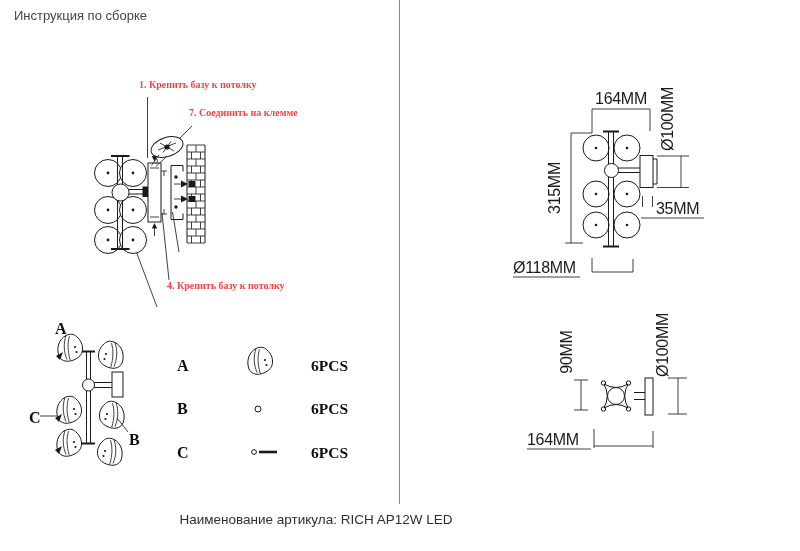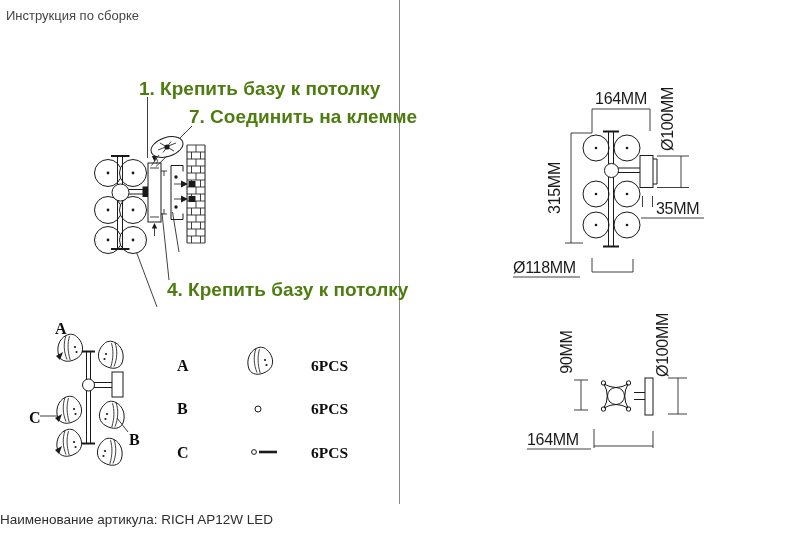--- a/index.html
+++ b/index.html
@@ -1,27 +1,27 @@
 <!DOCTYPE html>
 <html><head>
 <meta charset="utf-8">
 <style>
   html,body{margin:0;padding:0;background:#fff;}
   .page{position:relative;width:800px;height:551px;background:#ffffff;overflow:hidden;
         font-family:"Liberation Sans",sans-serif;}
   .hdr{position:absolute;top:8px;font-size:13px;color:#454545;white-space:nowrap;}
-  .hdr-left{left:6px;}
+  .hdr-left{left:14px;}
   .hdr-right{right:16px;}
   .divider{position:absolute;left:399px;top:0;width:1px;height:504px;background:#8a8a8a;}
   .panel-svg{position:absolute;top:30px;width:400px;height:475px;}
   .svg-left{left:0;}
   .svg-right{left:400px;}
-  .step{position:absolute;font-family:Liberation Sans, sans-serif;font-weight:bold;
-        font-size:19px;color:#4d7c0f;white-space:nowrap;line-height:1.1;}
-  .footer{position:absolute;top:512px;left:0;width:632px;
+  .step{position:absolute;font-family:Liberation Serif, serif;font-weight:bold;
+        font-size:10px;color:#ef4444;white-space:nowrap;line-height:1.1;}
+  .footer{position:absolute;top:512px;left:0;width:632px;text-align:center;
           font-size:13.5px;color:#2e2e2e;}
   .ink{stroke:#1a1a1a;fill:none;stroke-width:1;}
   .ink2{stroke:#1a1a1a;fill:none;stroke-width:2;}
   .thin{stroke:#2a2a2a;fill:none;stroke-width:0.9;}
   .blk{fill:#1a1a1a;stroke:none;}
   .wfill{fill:#ffffff;stroke:#1a1a1a;stroke-width:1;}
   text.dim{font-family:"Liberation Sans",sans-serif;font-size:16px;fill:#1a1a1a;letter-spacing:-0.3px;}
   text.serifb{font-family:"Liberation Serif",serif;font-weight:bold;font-size:16px;fill:#0d0d0d;}
   text.qty{font-family:"Liberation Serif",serif;font-weight:bold;font-size:15.5px;fill:#0d0d0d;}
 </style>

